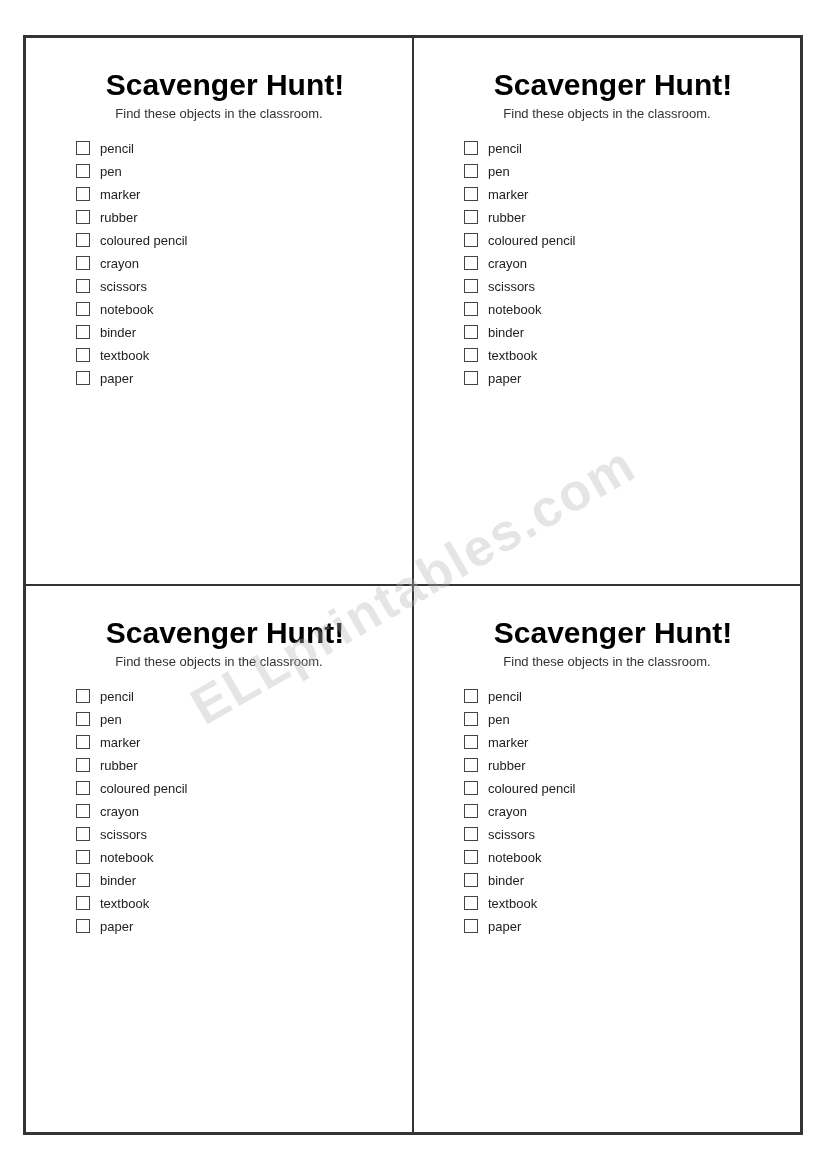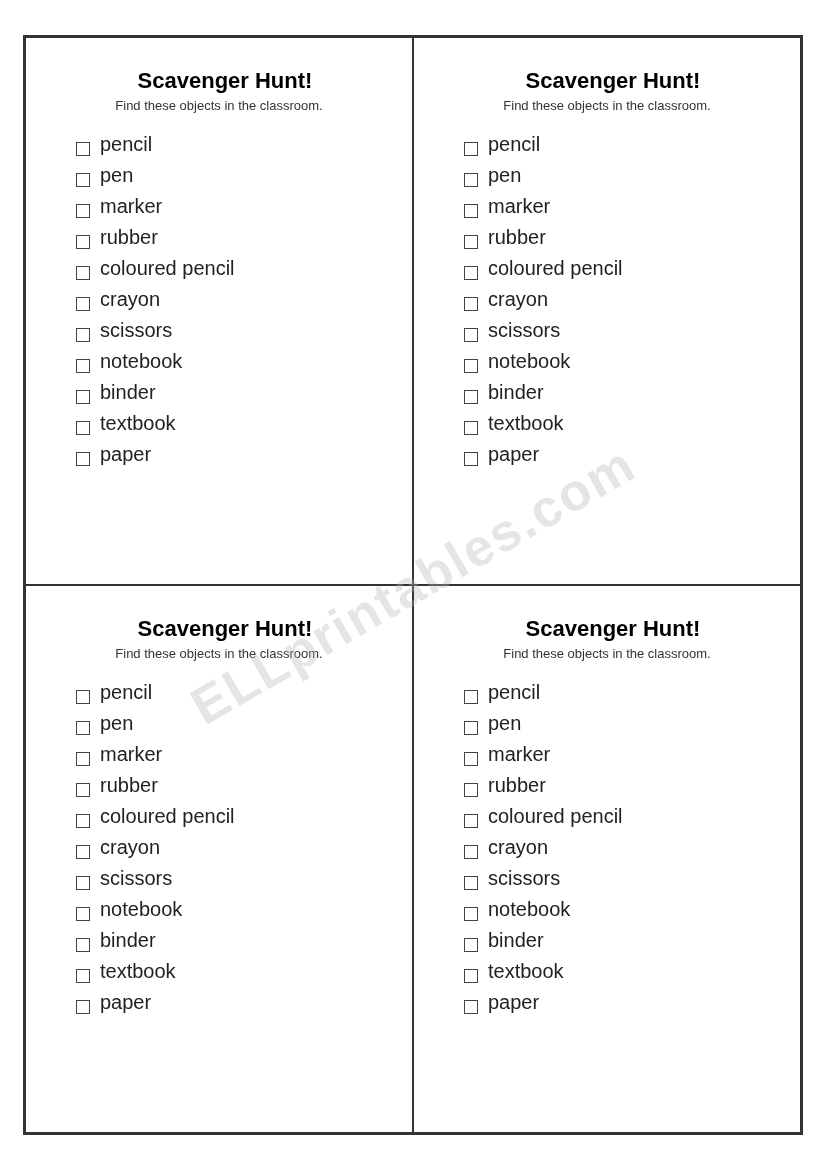--- a/index.html
+++ b/index.html
@@ -41,21 +41,21 @@
     .card {
       padding: 30px 20px 20px 20px;
       border: 1px solid #333;
       display: flex;
       flex-direction: column;
       align-items: center;
       position: relative;
     }
 
     .card-title {
-      font-size: 22px;
+      font-size: 30px;
       font-weight: bold;
       text-align: center;
       margin-bottom: 4px;
       margin-left: 12px;
     }
 
     .card-subtitle {
       font-size: 13px;
       text-align: right;
       margin-bottom: 20px;
@@ -63,23 +63,23 @@
     }
 
     .checklist {
       list-style: none;
       width: 100%;
       padding-left: 30px;
     }
 
     .checklist li {
       display: flex;
-      align-items: flex-end;
+      align-items: flex-start;
       margin-bottom: 8px;
-      font-size: 20px;
+      font-size: 13px;
       color: #222;
     }
 
     .checkbox {
       width: 14px;
       height: 14px;
       border: 1.5px solid #444;
       display: inline-block;
       margin-right: 10px;
       flex-shrink: 0;

